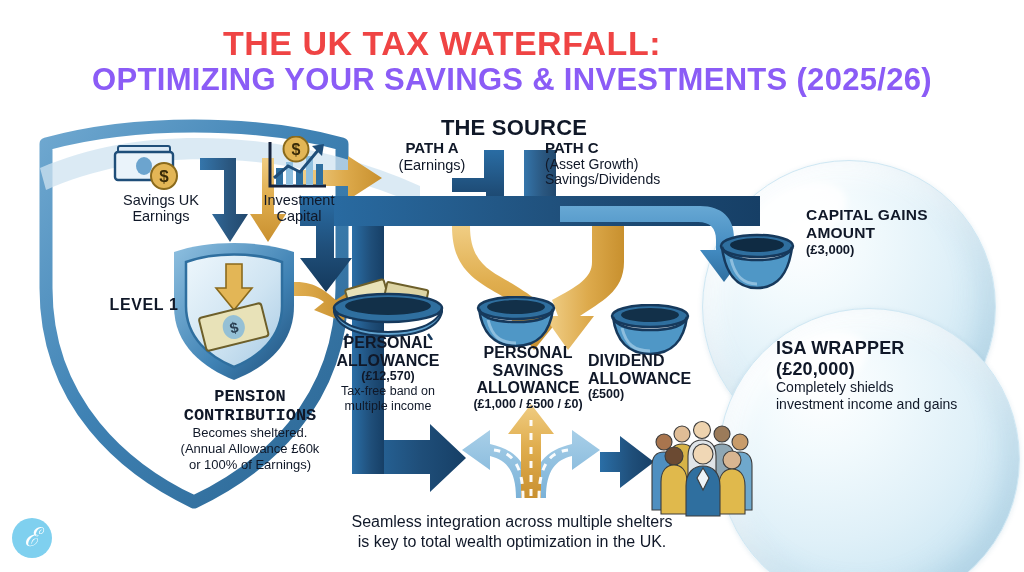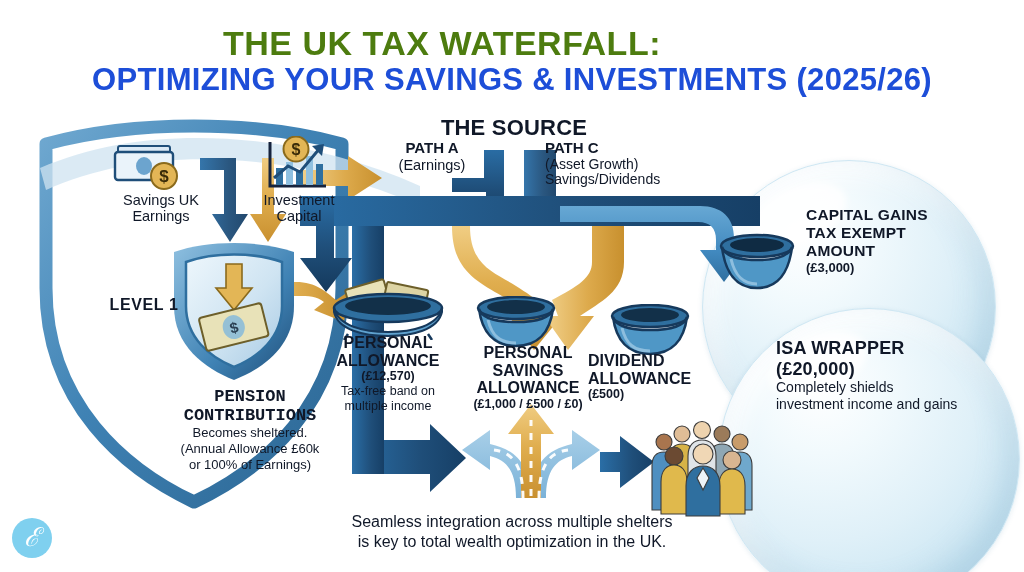--- a/index.html
+++ b/index.html
@@ -3,23 +3,23 @@
 <meta charset="utf-8">
 <style>
   html,body{margin:0;padding:0;background:#fff;}
   body{width:1024px;height:572px;overflow:hidden;
        font-family:"Liberation Sans", sans-serif;color:#101828;}
   #stage{position:relative;width:1024px;height:572px;background:#ffffff;overflow:hidden;}
   .abs{position:absolute;}
 
   
   #title-line1{left:0;top:24px;width:884px;font-size:34px;font-weight:700;
-    letter-spacing:.5px;color:#4d7c0f;text-align:center;}
+    letter-spacing:.5px;color:#ef4444;text-align:center;}
   #title-line2{left:0;top:62px;width:1024px;font-size:31px;font-weight:700;
-    letter-spacing:.3px;color:#1d4ed8;text-align:center;}
+    letter-spacing:.3px;color:#8b5cf6;text-align:center;}
 
   
   .bubble{border-radius:50%;
     background:radial-gradient(circle at 34% 26%, #ffffff 0%, #f2fafd 22%, #dff0f8 52%, #cbe6f3 76%, #bcdcee 92%, #d9eef7 100%);
     box-shadow:inset -10px -14px 30px rgba(120,170,200,.30),
                inset 12px 14px 26px rgba(255,255,255,.95),
                0 1px 5px rgba(90,140,175,.16);
     border:1px solid #cfe7f3;}
   .bubble .gloss{position:absolute;left:16%;top:9%;width:34%;height:19%;
     border-radius:50%;background:rgba(255,255,255,.85);filter:blur(3px);transform:rotate(-22deg);}
@@ -335,21 +335,20 @@
   </div>
 
   <div class="lbl" id="lbl-div">
     <div class="hd">DIVIDEND</div>
     <div class="hd">ALLOWANCE</div>
     <div class="amt">(£500)</div>
   </div>
 
   <div class="lbl" id="lbl-cgt">
     <div class="hd">CAPITAL GAINS</div>
-    <div class="hd">TAX EXEMPT</div>
     <div class="hd">AMOUNT</div>
     <div class="amt">(£3,000)</div>
   </div>
 
   <div class="lbl" id="lbl-isa">
     <div class="hd">ISA WRAPPER</div>
     <div class="hd">(£20,000)</div>
     <div class="sub">Completely shields</div>
     <div class="sub">investment income and gains</div>
   </div>

